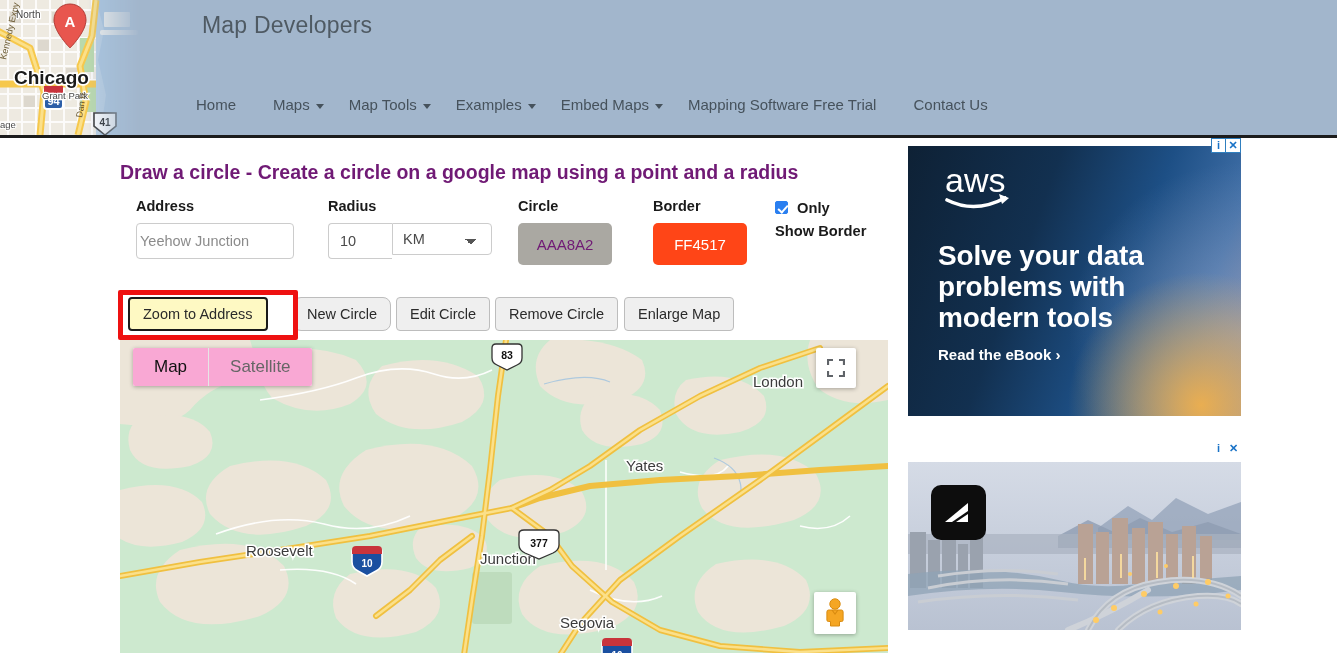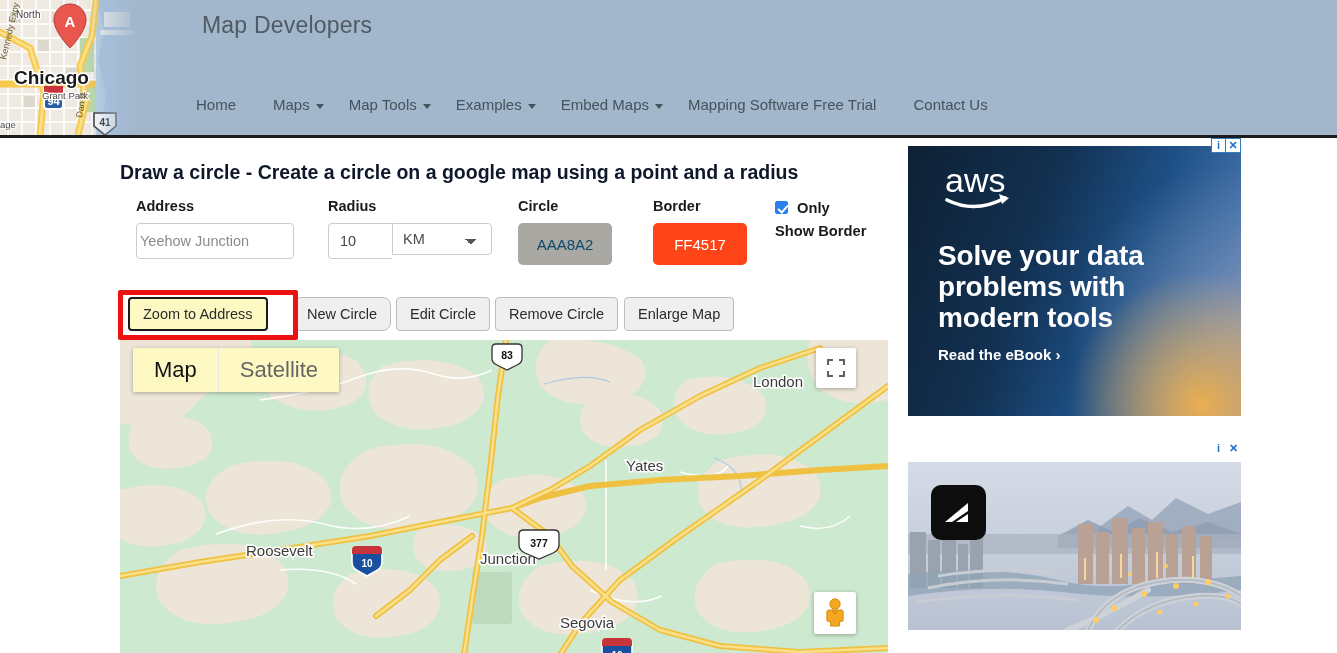--- a/index.html
+++ b/index.html
@@ -50,21 +50,21 @@
     border-top: 5px solid #46525c;
   }
   .nav-item.no-caret { padding-right: 0; margin-right: 37px; }
 
   
   .page { position: relative; width: 1337px; height: 515px; background:#fff; }
 
   .content-col { position: absolute; left: 120px; top: 0; width: 770px; }
 
   .page-title {
-    font-size: 19.5px; font-weight: bold; color: #0f172a;
+    font-size: 19.5px; font-weight: bold; color: #701a75;
     margin: 23px 0 0 0; white-space: nowrap;
   }
 
   
   .form-row { position: relative; margin-top: 14px; height: 92px; }
   .field { position: absolute; top: 0; }
   .field-label {
     font-size: 14.5px; font-weight: bold; color: #1a1a1a;
     margin-bottom: 9px; display: block;
   }
@@ -106,21 +106,21 @@
     background-size: 6px 6px, 6px 6px;
     background-repeat: no-repeat;
   }
 
   .swatch-btn {
     height: 42px; min-width: 94px;
     border: none; border-radius: 5px;
     font-size: 15px; font-family: "Liberation Sans", sans-serif;
     cursor: pointer; padding: 0 14px;
   }
-  .swatch-circle { background: #AAA8A2; color: #0c4a6e; }
+  .swatch-circle { background: #AAA8A2; color: #701a75; }
   .swatch-border { background: #FF4517; color: #ffffff; }
 
   .only-border-wrap {
     display: block; font-size: 14.7px; font-weight: bold;
     color: #1a1a1a; line-height: 23px; cursor: pointer;
     padding-top: 1px;
   }
   .only-border-wrap input {
     -webkit-appearance: none; appearance: none;
     width: 13px; height: 13px; border-radius: 2px;
@@ -164,22 +164,22 @@
   }
   .map-svg { position: absolute; left: 0; top: 0; }
 
   .map-type-ctrl {
     position: absolute; left: 13px; top: 8px;
     display: flex; background: #fff; border-radius: 2px;
     box-shadow: 0 1px 4px rgba(0,0,0,.3);
     overflow: hidden; z-index: 6;
   }
   .map-type-btn {
-    font-size: 22px; color: #666; padding: 9px 21px;
-    cursor: pointer; background: #fef9c3; border: none;
+    font-size: 17px; color: #666; padding: 9px 21px;
+    cursor: pointer; background: #f9a8d4; border: none;
     font-family: "Liberation Sans", sans-serif;
   }
   .map-type-btn.active { color: #111; font-weight: 500; }
   .map-type-btn + .map-type-btn { border-left: 1px solid #e6e6e6; }
 
   .fullscreen-btn {
     position: absolute; right: 32px; top: 8px;
     width: 40px; height: 40px; background: #fff;
     border-radius: 2px; box-shadow: 0 1px 4px rgba(0,0,0,.3);
     display: flex; align-items: center; justify-content: center;

